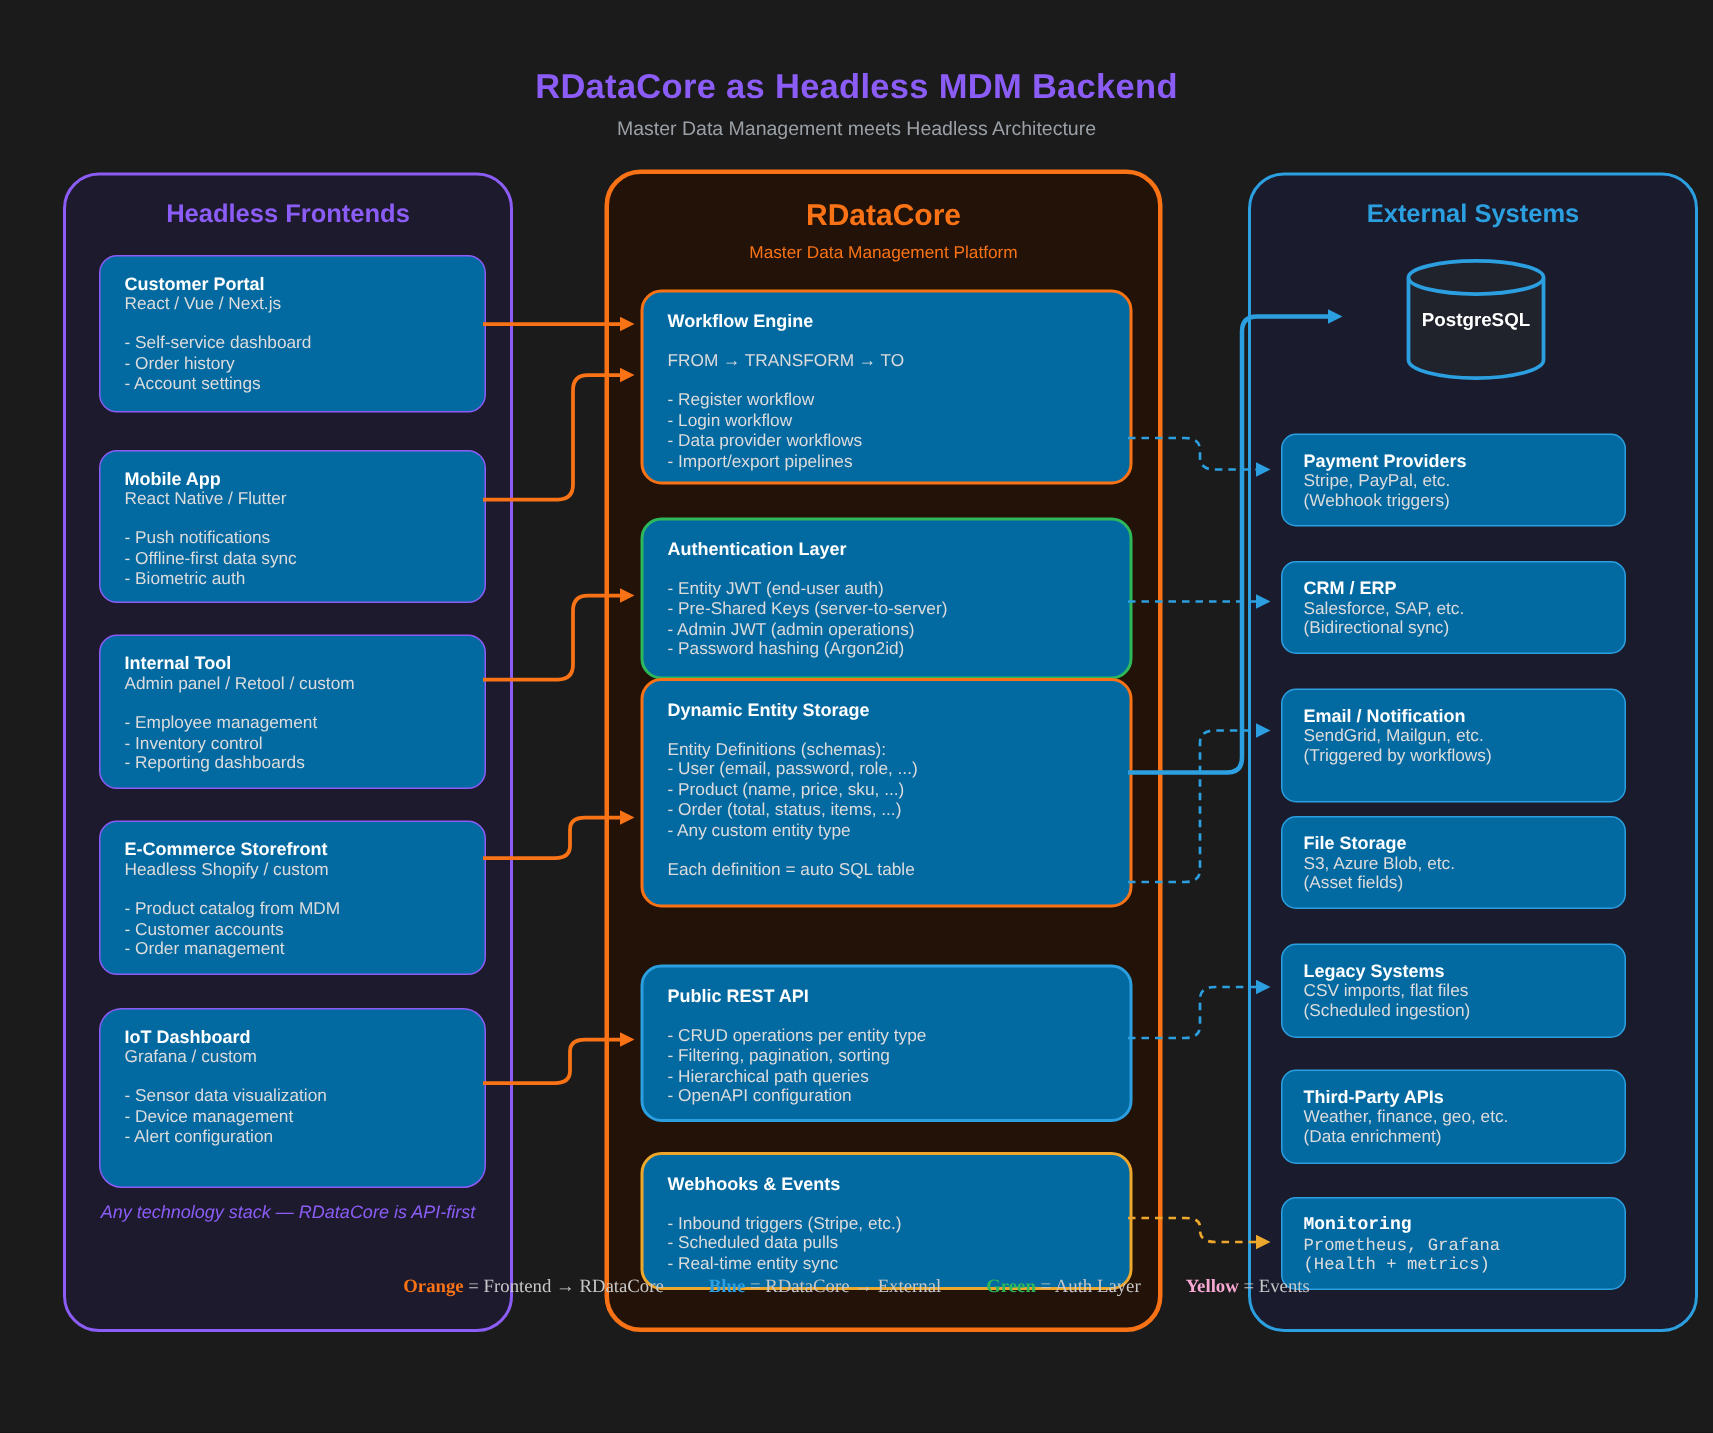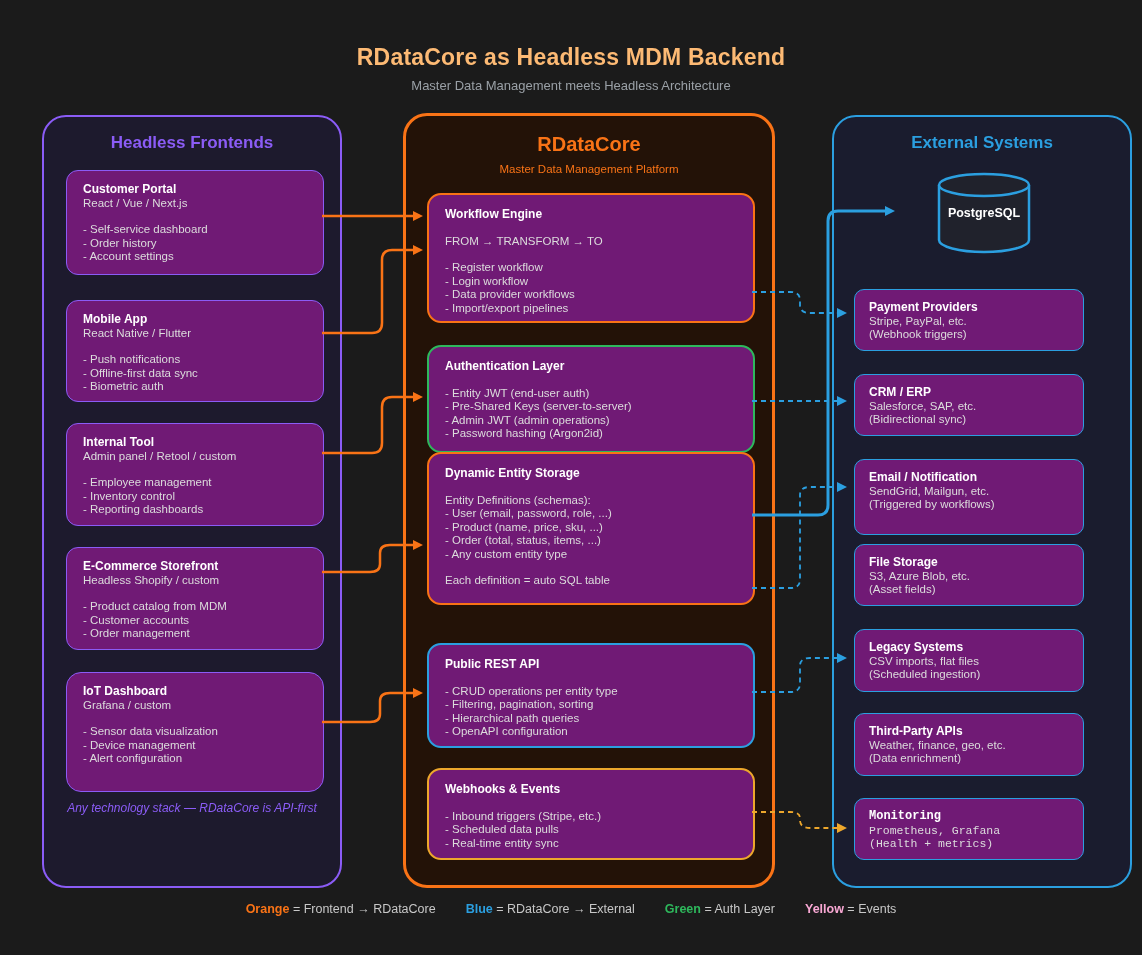--- a/index.html
+++ b/index.html
@@ -1,53 +1,53 @@
 <!DOCTYPE html>
 <html><head>
 <meta charset="utf-8">
 <style>
   html,body{margin:0;padding:0;background:#141414;}
   .canvas{position:relative;width:1142px;height:955px;background:#1b1b1b;overflow:hidden;
           font-family:"Liberation Sans", sans-serif;color:#e8e8e8;}
   
   .hdr{position:absolute;left:0;top:44px;width:100%;text-align:center;}
-  .hdr h1{margin:0;font-size:23px;font-weight:700;color:#fdba74;letter-spacing:.2px;}
+  .hdr h1{margin:0;font-size:23px;font-weight:700;color:#8b5cf6;letter-spacing:.2px;}
   .hdr .sub{margin-top:7px;font-size:13px;color:#9aa0a6;}
   
   .col{position:absolute;border-radius:24px;box-sizing:border-box;}
   .col h2{margin:0;text-align:center;font-size:17px;font-weight:700;padding-top:16px;}
   .col-frontends{left:42px;top:115px;width:300px;height:773px;border:2.5px solid #8b5cf6;background:#1d1a2d;}
   .col-frontends h2{color:#8b5cf6;}
   .col-rdatacore{left:403px;top:113px;width:372px;height:775px;border:3px solid #f97316;background:#231207;}
   .col-rdatacore h2{color:#f97316;font-size:20px;padding-top:17px;}
   .col-rdatacore .col-sub{text-align:center;color:#f97316;font-size:11.5px;margin-top:7px;}
   .col-external{left:832px;top:115px;width:300px;height:773px;border:2.5px solid #2b9fe0;background:#1a1c2e;}
   .col-external h2{color:#2b9fe0;}
   
-  .box{position:absolute;box-sizing:border-box;background:#701a75;border-radius:12px;
+  .box{position:absolute;box-sizing:border-box;background:#0369a1;border-radius:12px;
        padding:12px 16px;font-size:11.5px;line-height:13.5px;color:#dcdcdc;overflow:hidden;}
   .fbox{left:22px;width:258px;border:1.5px solid #8b5cf6;}
   .mbox{left:21px;width:328px;border:2.5px solid #f97316;border-radius:14px;padding:13px 16px;}
   .xbox{left:20px;width:230px;border:1.5px solid #2b9fe0;border-radius:10px;padding:11px 14px;}
   .b-title{font-weight:700;color:#ffffff;font-size:12px;line-height:13.5px;}
   .b-line{white-space:pre;}
   .spacer{height:13px;}
   
   .note{position:absolute;left:0;top:684px;width:100%;text-align:center;
         font-size:12px;font-style:italic;color:#8b5cf6;}
   
   .db{position:absolute;left:70px;top:55px;width:160px;height:84px;}
   .db svg{position:absolute;left:0;top:0;}
   .db .db-label{position:absolute;left:0;top:34px;width:100%;text-align:center;
                 font-size:12.5px;font-weight:700;color:#ffffff;}
   
   .wires{position:absolute;left:0;top:0;width:1142px;height:955px;pointer-events:none;z-index:5;}
   
-  .legend{position:absolute;left:0;top:902px;width:100%;display:flex;justify-content:center;
-          gap:30px;font-size:12.5px;color:#c8c8c8;}
+  .legend{position:absolute;left:0;top:850px;width:100%;display:flex;justify-content:center;
+          gap:30px;font-size:12.5px;color:#c8c8c8;font-family:Liberation Serif, serif;}
   .legend b{font-weight:700;}
 </style>
 </head>
 <body>
 
 <div class="canvas">
 
   <div class="hdr">
     <h1>RDataCore as Headless MDM Backend</h1>
     <div class="sub">Master Data Management meets Headless Architecture</div>

